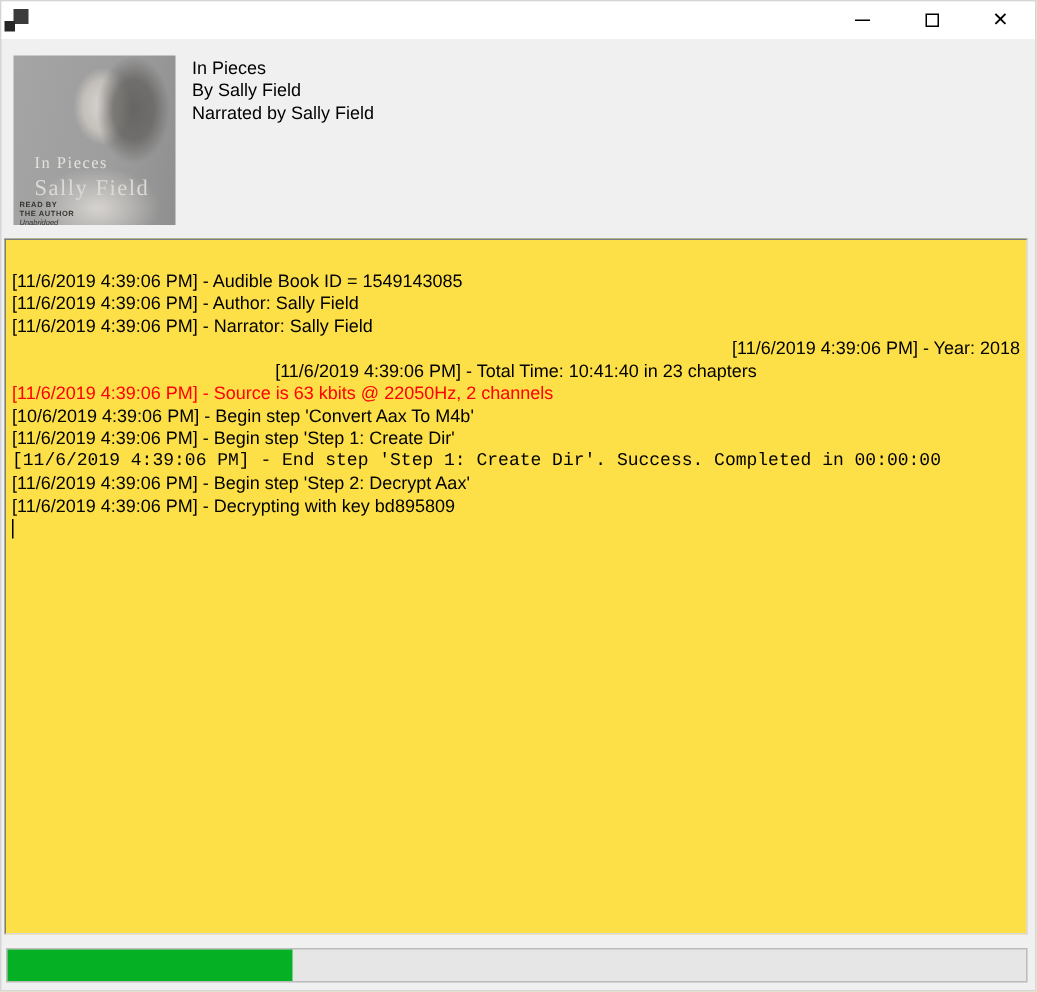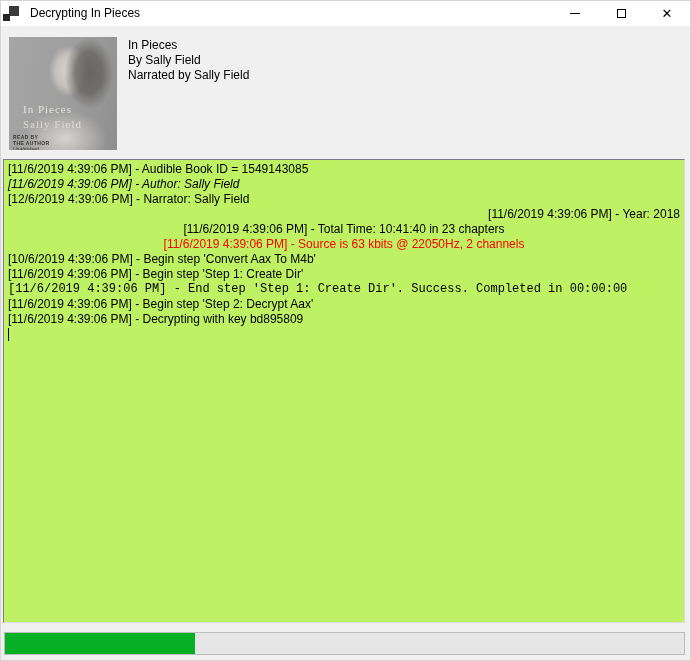--- a/index.html
+++ b/index.html
@@ -53,44 +53,44 @@
       radial-gradient(ellipse 58px 38px at 52% 90%, #d6d3cf 0%, rgba(176,176,176,0) 72%),
       linear-gradient(100deg, #a5a5a5 0%, #9d9d9d 60%, #8f8f8f 100%);
     overflow:hidden;
   }
   .cover-title {
     position:absolute; left:14px; top:66px;
     font-family:"Liberation Serif", serif; font-size:11px; letter-spacing:1px; color:#e3e1db;
   }
   .cover-author {
     position:absolute; left:14px; top:81px;
-    font-family:"Liberation Serif", serif; font-size:11px; letter-spacing:1px; color:#dcdad4;
+    font-family:"Liberation Serif", serif; font-size:15px; letter-spacing:1px; color:#dcdad4;
   }
   .cover-readby {
     position:absolute; left:4px; top:97px;
     font-size:5px; line-height:6px; color:#35342f; font-weight:bold; letter-spacing:.4px;
   }
   .cover-unabridged {
     position:absolute; left:4px; top:109px;
     font-size:5px; color:#35342f; font-style:italic;
   }
 
   
   .book-info {
     position:absolute; left:127px; top:37px;
     font-size:12px; line-height:15px; color:#000;
   }
 
   
   .log-box {
     position:absolute; left:2px; top:158px; width:682px; height:464px;
-    background:#bef264;
+    background:#fde047;
     border:1px solid;
     border-color:#787d86 #dadada #dadada #787d86;
-    padding:2px 4px;
+    padding:20px 4px;
     overflow:hidden;
     cursor:text;
   }
   .log-line {
     font-size:12px; line-height:15px; white-space:pre; color:#000;
   }
   .caret {
     width:1px; height:13px; background:#000; margin-top:1px;
   }
 
@@ -108,21 +108,20 @@
 </head>
 <body>
 
 <div class="window">
 
   <div class="titlebar">
     <span class="app-icon">
       <span class="sq-big"></span>
       <span class="sq-small"></span>
     </span>
-    <span class="title-text">Decrypting In Pieces</span>
     <div class="win-controls">
       <button class="win-btn">
         <span class="glyph-min"></span>
       </button>
       <button class="win-btn">
         <span class="glyph-max"></span>
       </button>
       <button class="win-btn">
         <span class="glyph-close">✕</span>
       </button>
@@ -141,25 +140,25 @@
 
   <div class="book-info">
     <div>In Pieces</div>
     <div>By Sally Field</div>
     <div>Narrated by Sally Field</div>
   </div>
 
   <div class="log-box">
     <div>
         <div class="log-line" style="color: rgb(0, 0, 0);">[11/6/2019 4:39:06 PM] - Audible Book ID = 1549143085</div>
-        <div class="log-line" style="color: rgb(0, 0, 0); font-style: italic;">[11/6/2019 4:39:06 PM] - Author: Sally Field</div>
-        <div class="log-line" style="color: rgb(0, 0, 0);">[12/6/2019 4:39:06 PM] - Narrator: Sally Field</div>
+        <div class="log-line" style="color: rgb(0, 0, 0);">[11/6/2019 4:39:06 PM] - Author: Sally Field</div>
+        <div class="log-line" style="color: rgb(0, 0, 0);">[11/6/2019 4:39:06 PM] - Narrator: Sally Field</div>
         <div class="log-line" style="color: rgb(0, 0, 0); text-align: right;">[11/6/2019 4:39:06 PM] - Year: 2018</div>
         <div class="log-line" style="color: rgb(0, 0, 0); text-align: center;">[11/6/2019 4:39:06 PM] - Total Time: 10:41:40 in 23 chapters</div>
-        <div class="log-line" style="color: rgb(255, 0, 0); text-align: center;">[11/6/2019 4:39:06 PM] - Source is 63 kbits @ 22050Hz, 2 channels</div>
+        <div class="log-line" style="color: rgb(255, 0, 0);">[11/6/2019 4:39:06 PM] - Source is 63 kbits @ 22050Hz, 2 channels</div>
         <div class="log-line" style="color: rgb(0, 0, 0);">[10/6/2019 4:39:06 PM] - Begin step 'Convert Aax To M4b'</div>
         <div class="log-line" style="color: rgb(0, 0, 0);">[11/6/2019 4:39:06 PM] - Begin step 'Step 1: Create Dir'</div>
         <div class="log-line" style="color: rgb(0, 0, 0); font-family: Liberation Mono, monospace;">[11/6/2019 4:39:06 PM] - End step 'Step 1: Create Dir'. Success. Completed in 00:00:00</div>
         <div class="log-line" style="color: rgb(0, 0, 0);">[11/6/2019 4:39:06 PM] - Begin step 'Step 2: Decrypt Aax'</div>
         <div class="log-line" style="color: rgb(0, 0, 0);">[11/6/2019 4:39:06 PM] - Decrypting with key bd895809</div>
       </div>
     <div class="caret"></div>
   </div>
 
   <div class="progress-bar" style="background: rgb(230, 230, 230);">

